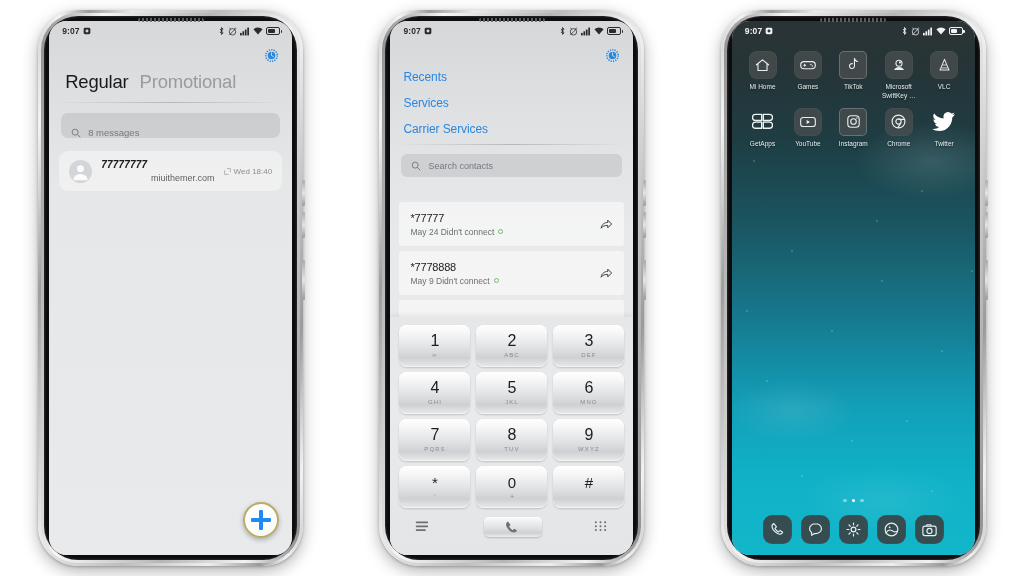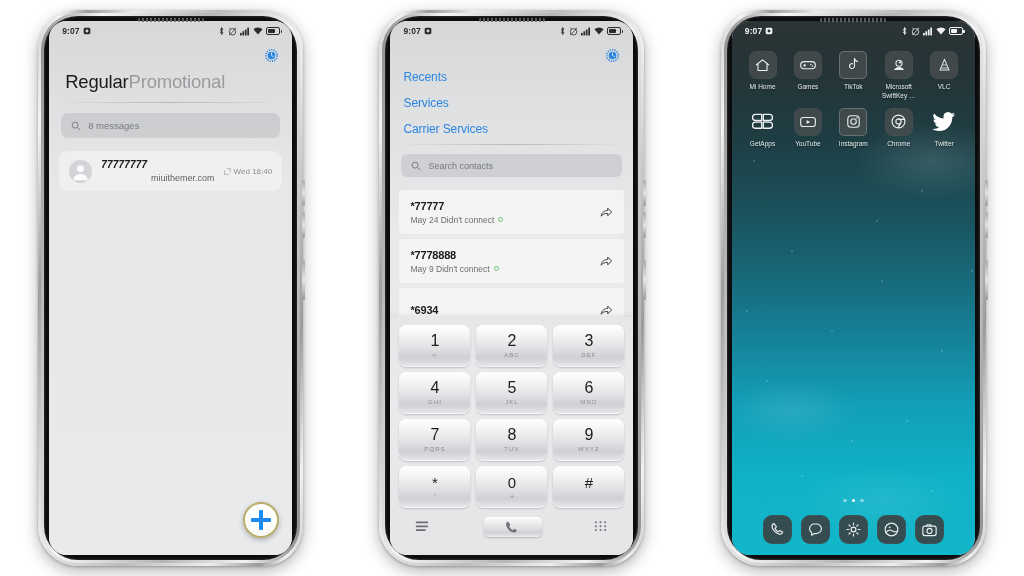--- a/index.html
+++ b/index.html
@@ -59,29 +59,29 @@
   .batt::after{ content:""; position:absolute; right:-3px; top:2px; width:1.5px; height:3px;
                 background:currentColor; border-radius:0 1px 1px 0; }
   .dark-sb{ color:#2b2b2b; }
   .light-sb{ color:#f2f2f2; }
 
   
   .p1{ height:100%; display:flex; flex-direction:column; position:relative;
        background:linear-gradient(180deg,#d7d8da 0%,#dedfe1 14%,#e6e7e8 30%,#e9eaec 100%); }
   .p1-gear{ align-self:flex-end; margin:7px 13px 0 0; }
   .gear{ width:15px; height:15px; }
-  .p1-tabs{ display:flex; align-items:baseline; padding:4px 0 9px 16px;text-align:center; }
+  .p1-tabs{ display:flex; align-items:baseline; gap:11px; padding:4px 0 9px 16px;text-align:center; }
   .p1-tab{ font-size:18.5px; letter-spacing:-.2px; }
   .p1-tab.active{ color:#1a1a1a; font-weight:400; }
   .p1-tab.inactive{ color:#9a9b9d; font-weight:400; }
   .p1-divider{ height:1px; margin:0 6px;
      background:linear-gradient(90deg,rgba(160,160,160,0),rgba(150,150,150,.55),rgba(160,160,160,0)); }
   .search-pill{
     margin:10px 12px 0; height:25px; border-radius:7px; background:rgba(176,178,182,.42);
-    display:flex; align-items:flex-end; gap:7px; padding:7px 10px;
+    display:flex; align-items:flex-end; gap:7px; padding:0 10px;
   }
   .search-pill .txt{ font-size:9.5px; color:#77797d; }
   .msg-card{
     margin:13px 10px 0; background:rgba(255,255,255,.40); border-radius:9px;
     padding:8px 10px; display:flex; align-items:center; gap:9px;
   }
   .avatar{ width:23px; height:23px; border-radius:50%; background:#d3d5d8;
            display:flex; align-items:flex-end; justify-content:center; overflow:hidden; }
   .msg-body{ flex:1; min-width:0; }
   .msg-title{ font-size:10px; font-weight:700; color:#1c1c1c; font-style:italic; letter-spacing:.2px; }
@@ -97,31 +97,31 @@
   .fab .plus-h{ position:absolute; width:20px; height:3.4px; background:#1d8bf1; border-radius:1px; }
   .fab .plus-v{ position:absolute; width:3.4px; height:20px; background:#1d8bf1; border-radius:1px; }
 
   
   .p2{ height:100%; display:flex; flex-direction:column; position:relative;
        background:linear-gradient(180deg,#d6d7d9 0%,#dfe0e2 16%,#e8e9ea 40%,#eaebec 100%); }
   .p2-gear{ align-self:flex-end; margin:7px 13px 0 0; }
   .p2-tabs{ display:flex; gap:12px; padding:3px 0 8px 13px;flex-direction:column; }
   .p2-tab{ font-size:12px; color:#2a87e0; letter-spacing:-.1px; }
   .p2-search{
-    margin:9px 11px 4px; height:23px; border-radius:6px; background:rgba(176,178,182,.40);
+    margin:9px 11px 16px; height:23px; border-radius:6px; background:rgba(176,178,182,.40);
     display:flex; align-items:center; gap:7px; padding:0 10px;
   }
   .p2-search .txt{ font-size:9px; color:#76787c; }
   .call-list{ margin-top:9px; flex:0 0 auto; overflow:hidden; }
   .call-row{
     background:rgba(255,255,255,.52); margin:0 9px 5px; border-radius:3px;
     padding:9px 11px; display:flex; align-items:center; gap:8px; min-height:44px;
   }
   .call-info{ flex:1; min-width:0; }
-  .call-num{ font-size:11px; font-weight:700; color:#1b1b1b; letter-spacing:-.2px; }
+  .call-num{ font-size:11px; font-weight:400; color:#1b1b1b; letter-spacing:-.2px; }
   .call-sub{ font-size:8.5px; color:#6b6d71; margin-top:3px; display:flex; align-items:center; gap:4px; }
   .dot-green{ width:5px; height:5px; border-radius:50%; border:1.4px solid #6ec06e; }
   .dialpad{
     position:absolute; left:0; right:0; bottom:0; height:238px;
     background:linear-gradient(180deg,#e6e7e9 0%,#e9eaec 40%,#e4e5e7 100%);
     padding:8px 9px 0; box-shadow:0 -2px 5px rgba(0,0,0,.07);
   }
   .keys{ display:grid; grid-template-columns:repeat(3,1fr); gap:5px 6px; }
   .key{
     height:42px; border-radius:8px; position:relative;

